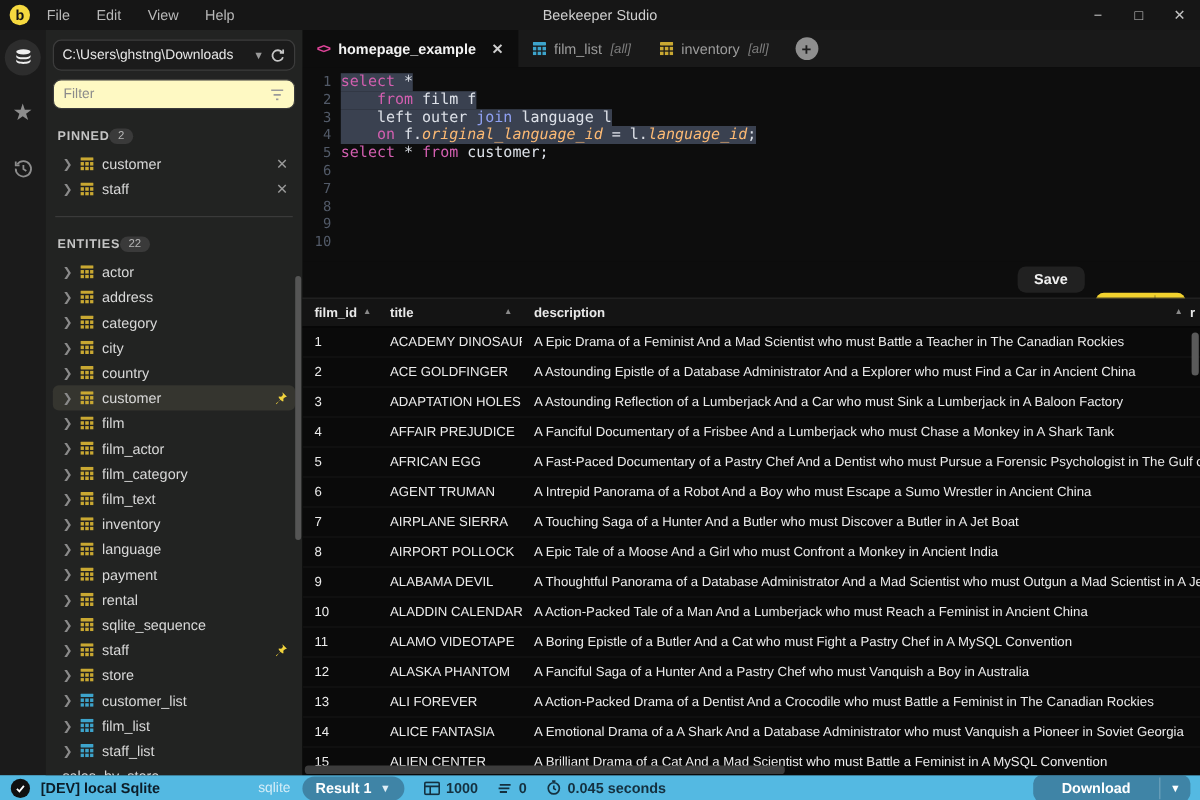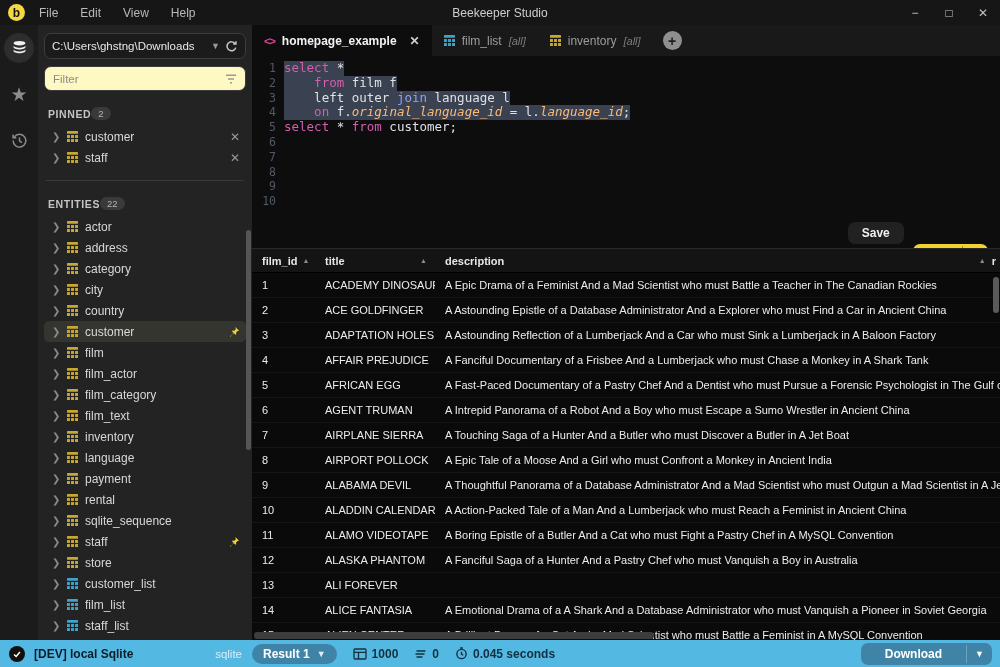--- a/index.html
+++ b/index.html
@@ -89,21 +89,21 @@
   .tbody { flex:1 1 auto; overflow:hidden; background:#0a0a0a; }
   .tr { height:25px; display:flex; align-items:center; border-bottom:1px solid #161616; color:#ececec; font-size:11px; }
   .td { padding-left:10px; white-space:nowrap; overflow:hidden; }
   .td-id { width:63px; flex:0 0 auto; }
   .td-title { width:120px; flex:0 0 auto; }
   .td-desc { flex:1 1 auto; }
   .v-scroll { position:absolute; right:1px; top:28px; width:6px; height:36px; background:#5a5a5a; border-radius:3px; }
   .h-scroll { position:absolute; left:2px; bottom:1px; width:400px; height:7px; background:#3c3c3c; border-radius:3px; }
 
   
-  .statusbar { height:27px; background:#54b9e2; display:flex; align-items:center; flex:0 0 auto; color:#14303f; }
+  .statusbar { height:21px; background:#54b9e2; display:flex; align-items:center; flex:0 0 auto; color:#14303f; }
   .sb-left { width:252px; flex:0 0 auto; display:flex; align-items:center; gap:9px; padding:0 10px 0 9px; }
   .check-circle { width:16px; height:16px; border-radius:50%; background:#101010; display:flex; align-items:center; justify-content:center; flex:0 0 auto; }
   .sb-conn { color:#0c1d29; font-weight:bold; font-size:12px; flex:1; white-space:nowrap; }
   .sb-db { color:rgba(255,255,255,.75); font-size:11.5px; }
   .sb-mid { display:flex; align-items:center; gap:16px; flex:1; }
   .pill { background:#3f84a6; color:#fff; font-weight:bold; font-size:12px; border-radius:13px; padding:3px 11px; display:flex; align-items:center; gap:7px; }
   .pill .caret { color:#dfeef6; }
   .stat { display:flex; align-items:center; gap:5px; font-size:12px; font-weight:bold; color:#14303f;text-align:right; }
   .sb-right { margin-left:auto; padding-right:8px; }
   .btn-download { background:#3f84a6; color:#fff; font-weight:bold; font-size:12px; border-radius:7px; display:flex; align-items:center; overflow:hidden; }
@@ -673,20 +673,21 @@
               <span class="td td-desc">A Boring Epistle of a Butler And a Cat who must Fight a Pastry Chef in A MySQL Convention</span>
             </div>
             <div class="tr">
               <span class="td td-id">12</span>
               <span class="td td-title">ALASKA PHANTOM</span>
               <span class="td td-desc">A Fanciful Saga of a Hunter And a Pastry Chef who must Vanquish a Boy in Australia</span>
             </div>
             <div class="tr">
               <span class="td td-id">13</span>
               <span class="td td-title">ALI FOREVER</span>
+              <span class="td td-desc">A Action-Packed Drama of a Dentist And a Crocodile who must Battle a Feminist in The Canadian Rockies</span>
             </div>
             <div class="tr">
               <span class="td td-id">14</span>
               <span class="td td-title">ALICE FANTASIA</span>
               <span class="td td-desc">A Emotional Drama of a A Shark And a Database Administrator who must Vanquish a Pioneer in Soviet Georgia</span>
             </div>
             <div class="tr">
               <span class="td td-id">15</span>
               <span class="td td-title">ALIEN CENTER</span>
               <span class="td td-desc">A Brilliant Drama of a Cat And a Mad Scientist who must Battle a Feminist in A MySQL Convention</span>

